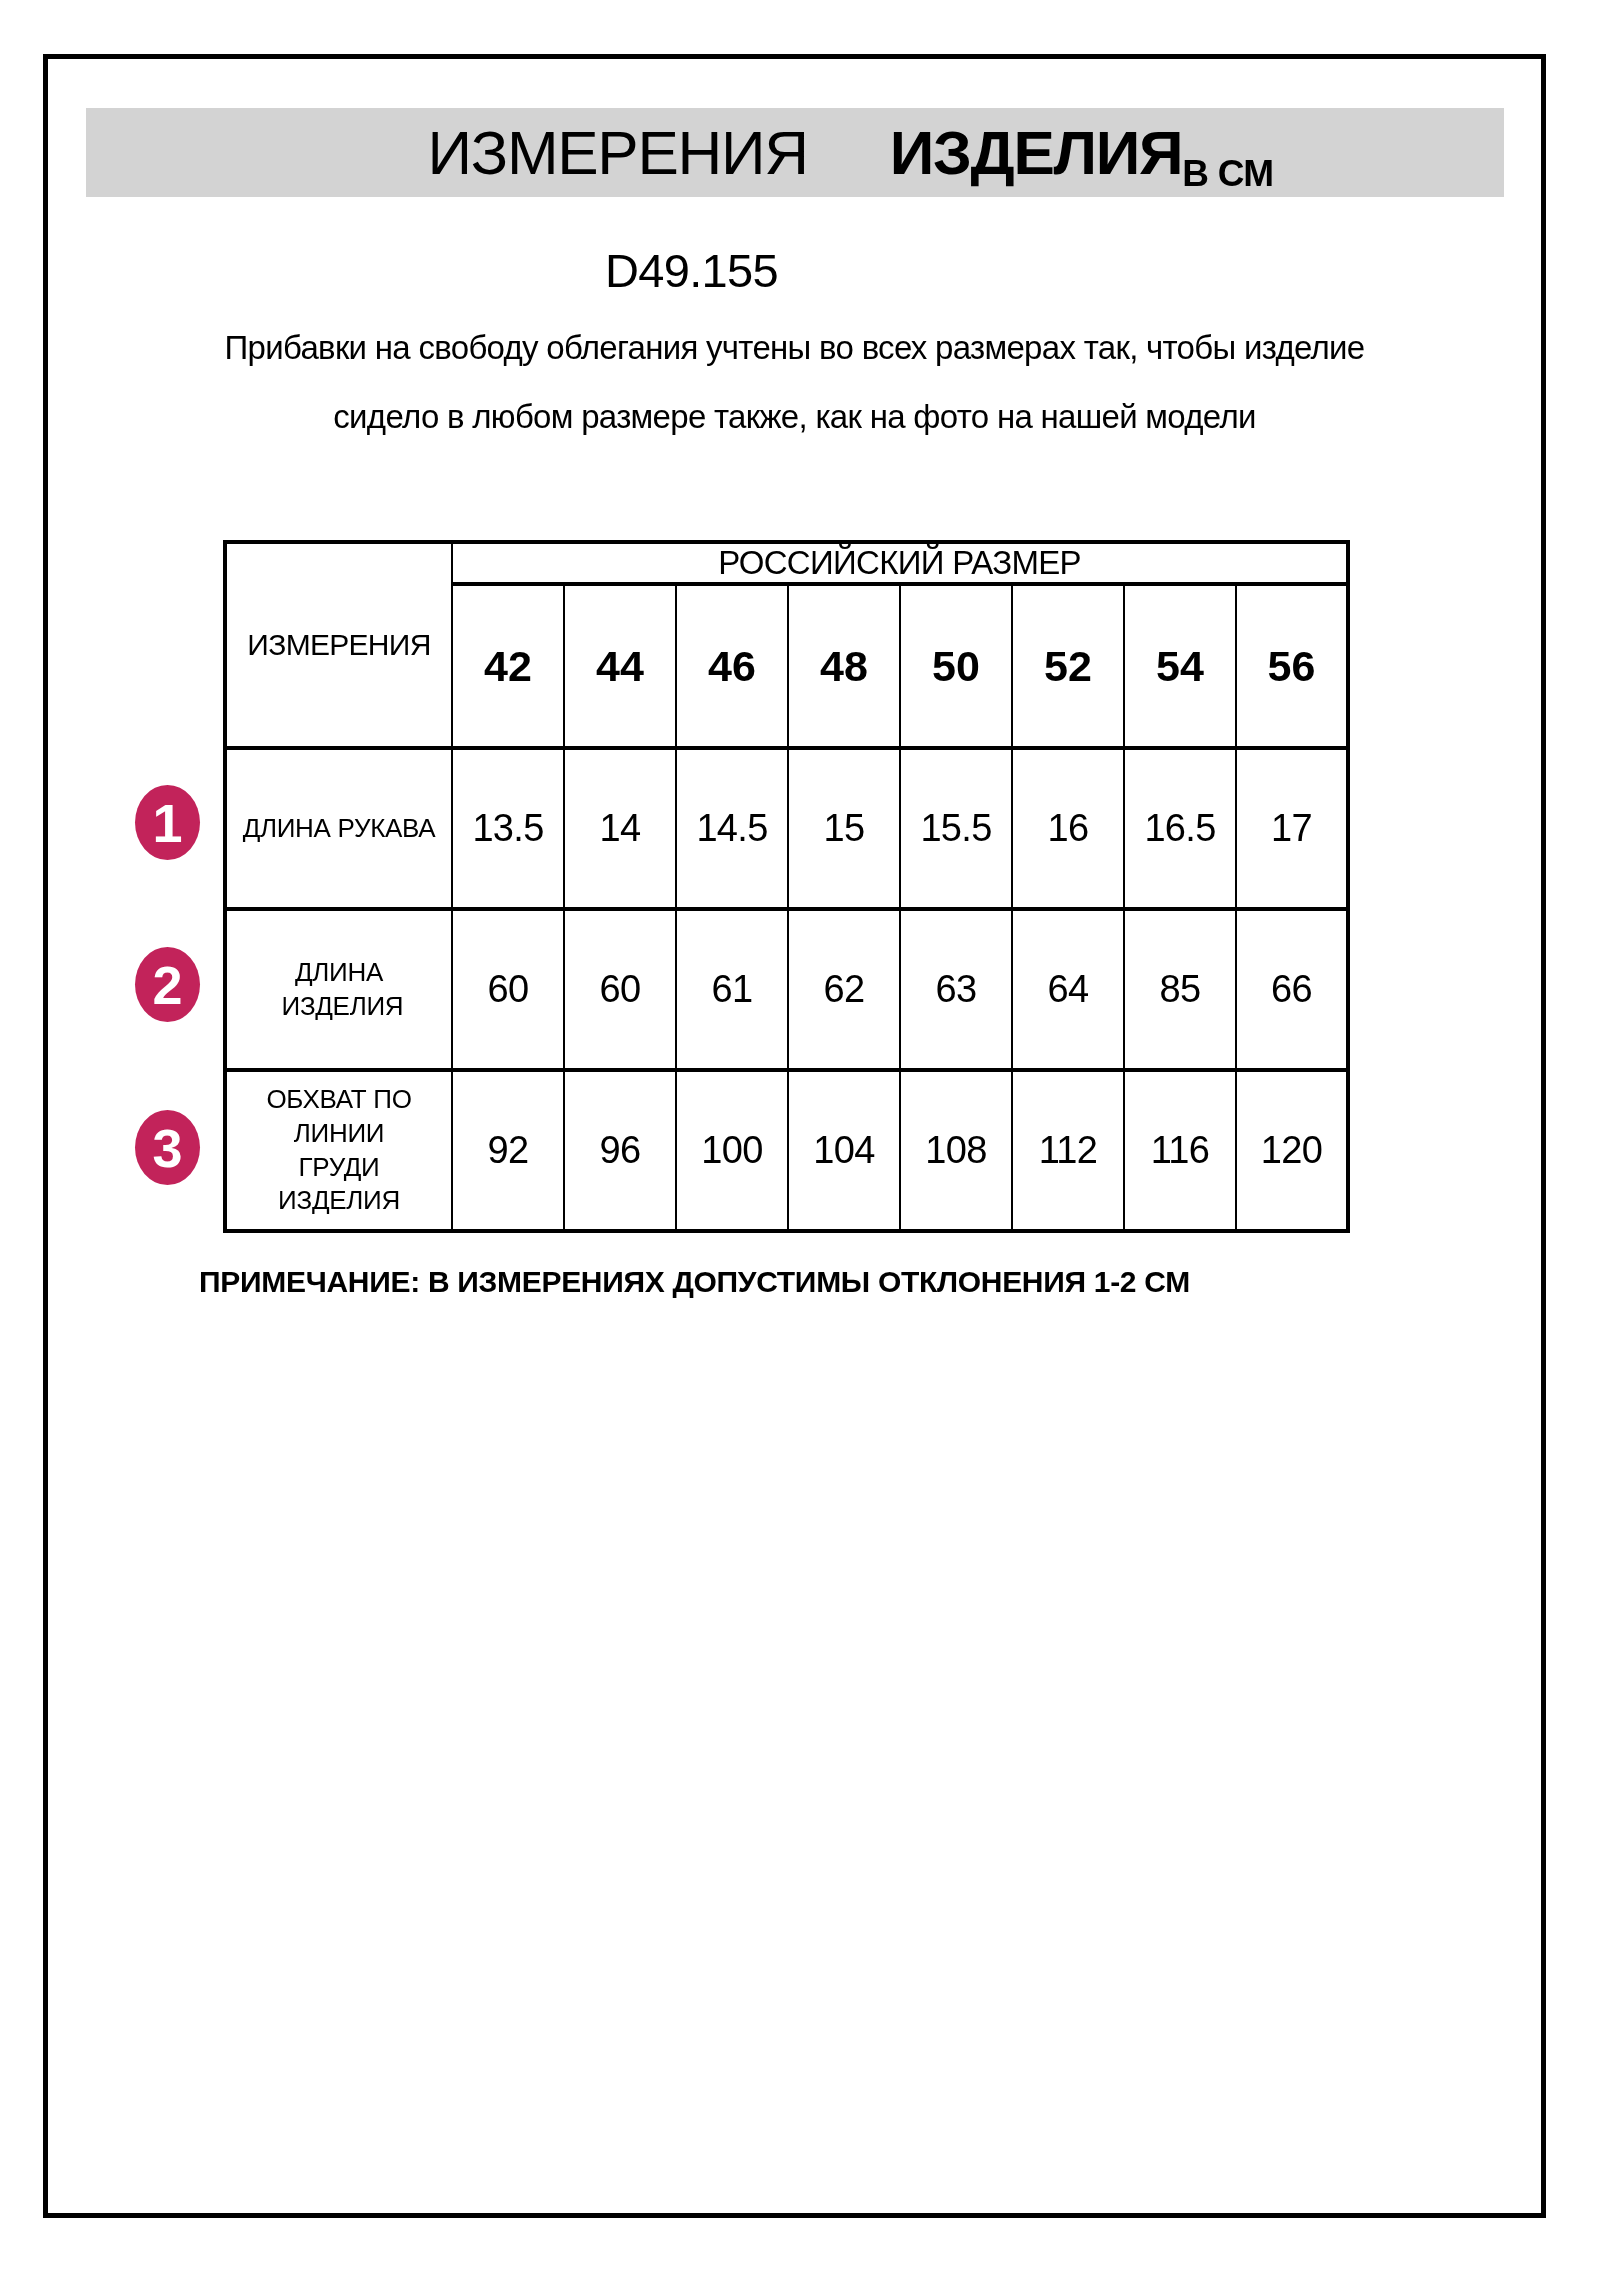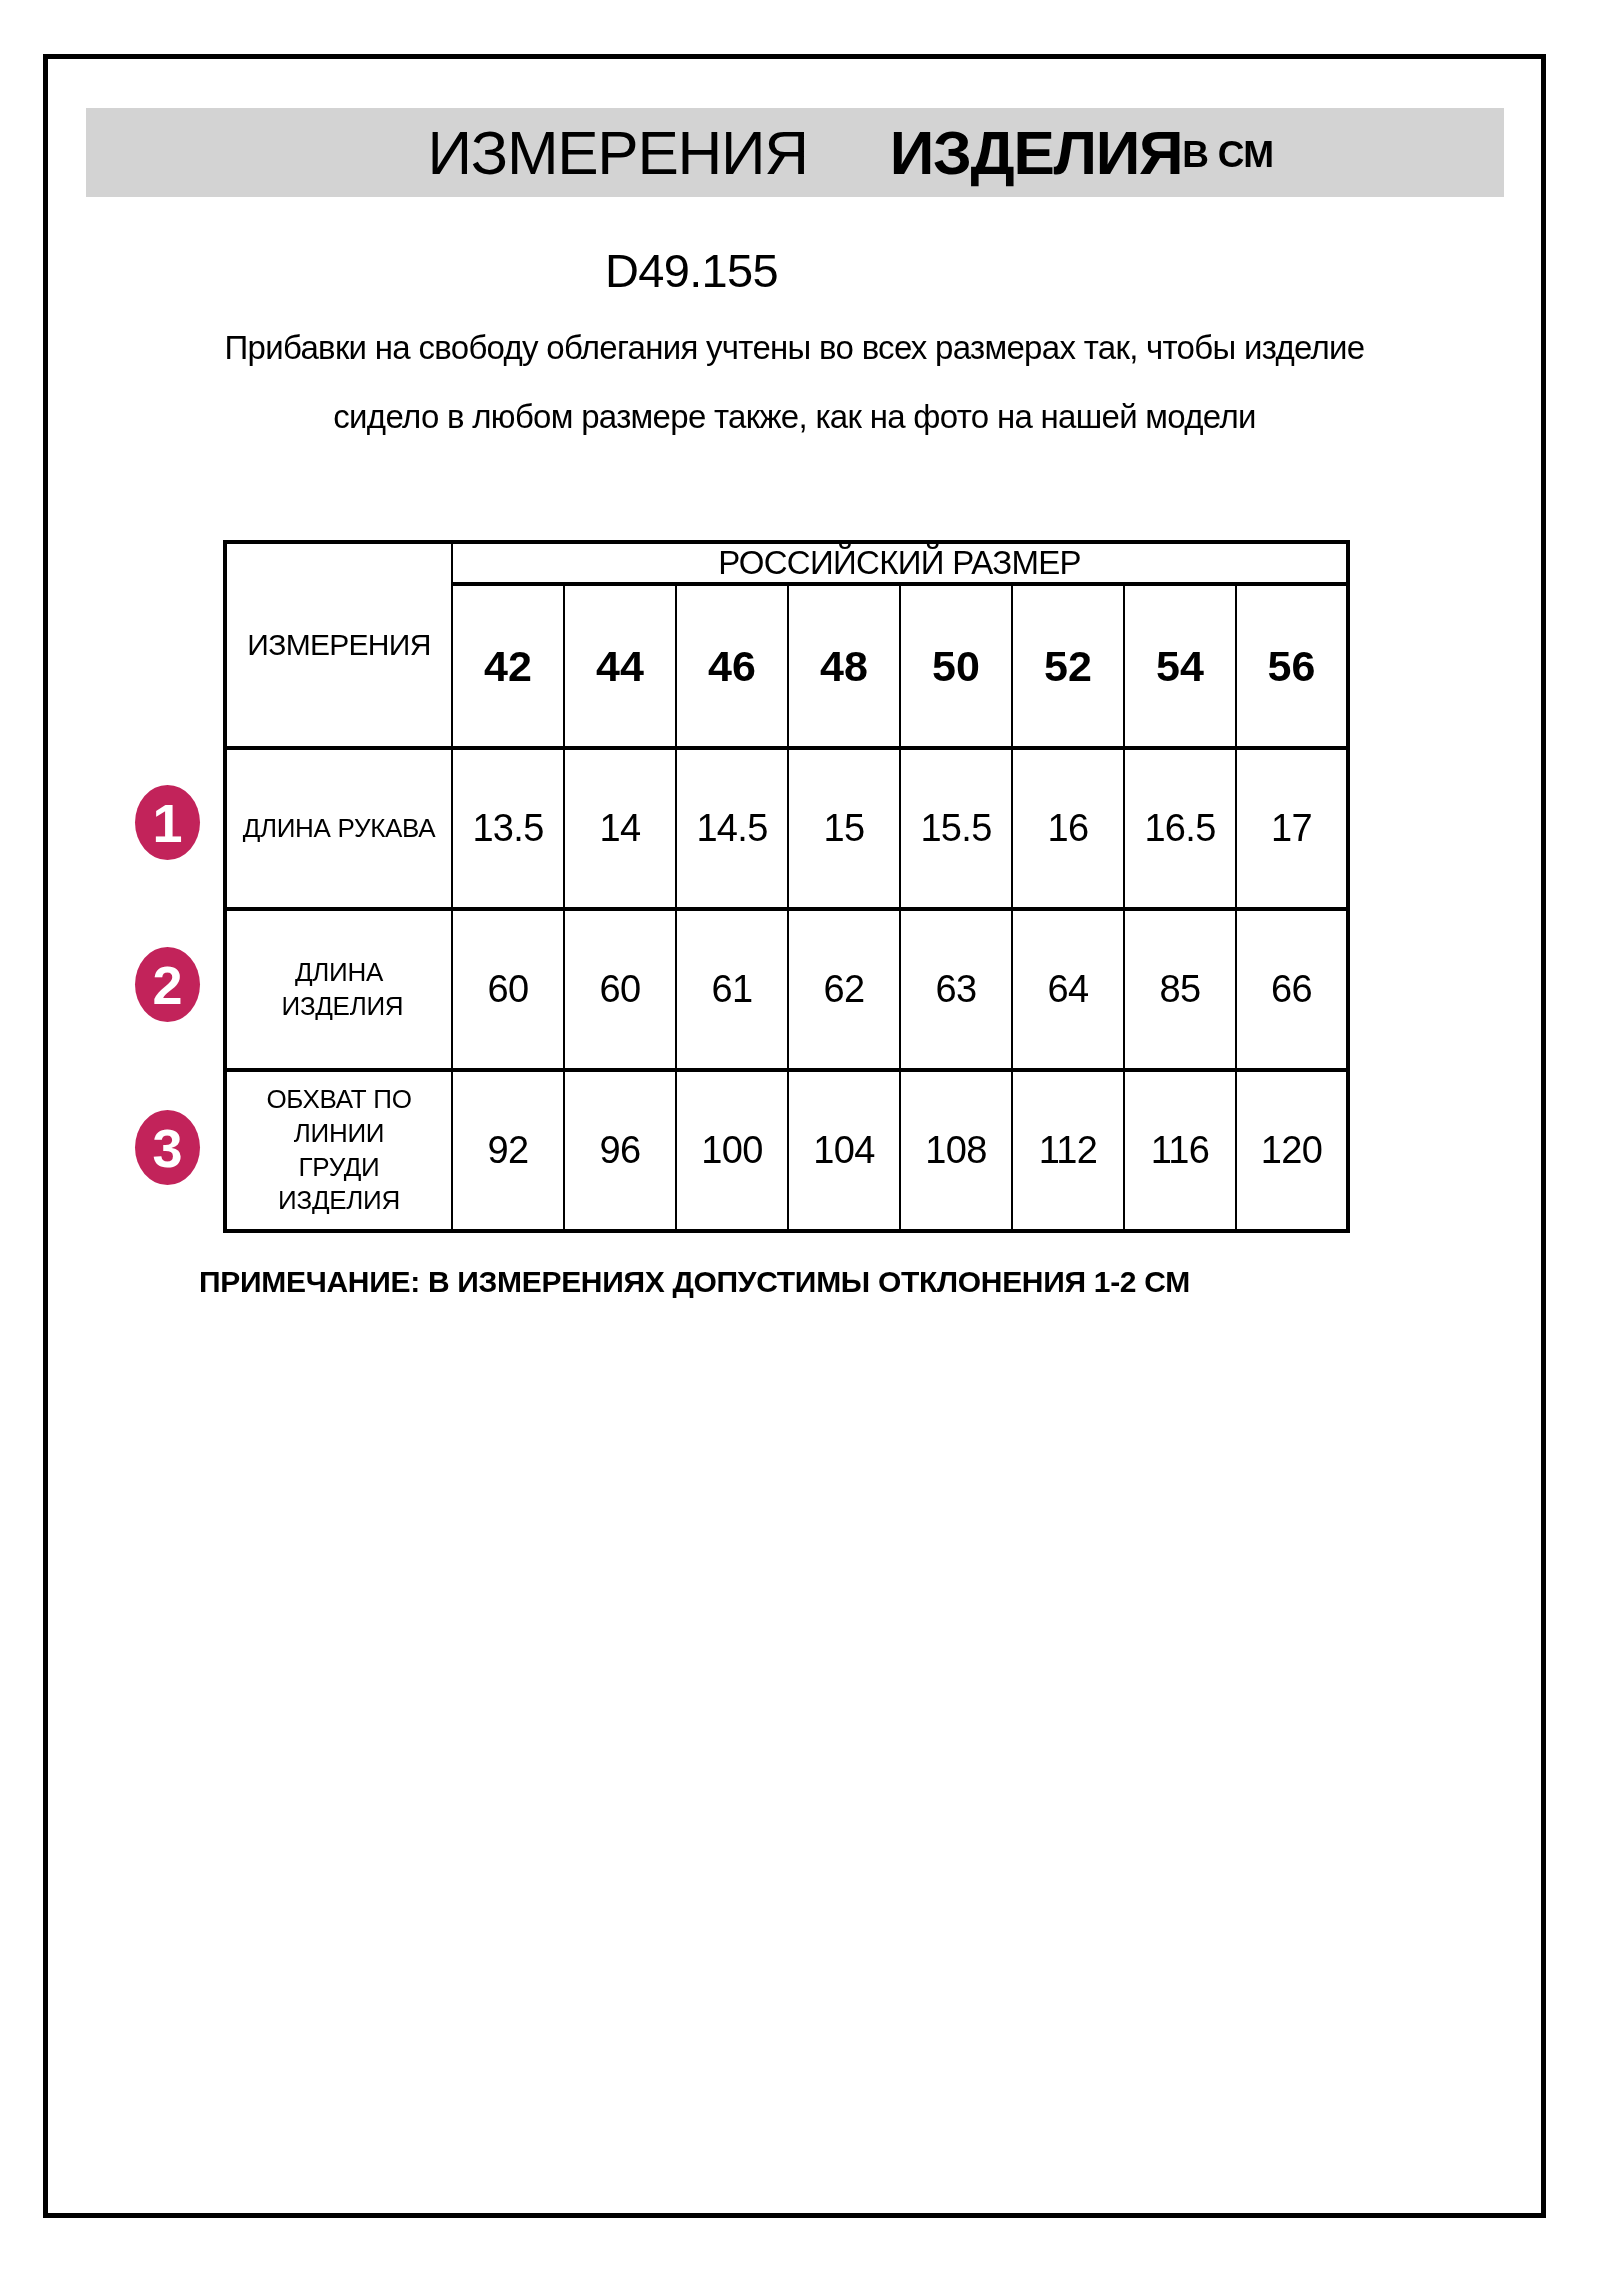--- a/index.html
+++ b/index.html
@@ -13,21 +13,21 @@
     border:5.2px solid #000;
   }
   
   .title-bar{
     position:absolute;left:86px;top:108px;width:1418px;height:89px;
     background:#d3d3d3;display:flex;align-items:center;justify-content:center;
     padding-left:111px;box-sizing:border-box;white-space:nowrap;
   }
   .title-w1{font-size:62px;font-weight:400;letter-spacing:-1.3px;}
   .title-w2{font-size:62px;font-weight:700;letter-spacing:-1.3px;margin-left:82px;}
-  .title-unit{font-size:37px;font-weight:700;position:relative;top:2px;letter-spacing:-0.7px;}
+  .title-unit{font-size:37px;font-weight:700;position:relative;top:21px;letter-spacing:-0.7px;}
   
   .article{
     position:absolute;left:43px;top:243px;width:1297px;
     text-align:center;font-size:47px;font-weight:400;letter-spacing:-0.7px;
   }
   .description{
     position:absolute;left:186px;top:313px;width:1217px;
     text-align:center;font-size:33px;line-height:69px;font-weight:400;letter-spacing:-0.7px;
   }
   

